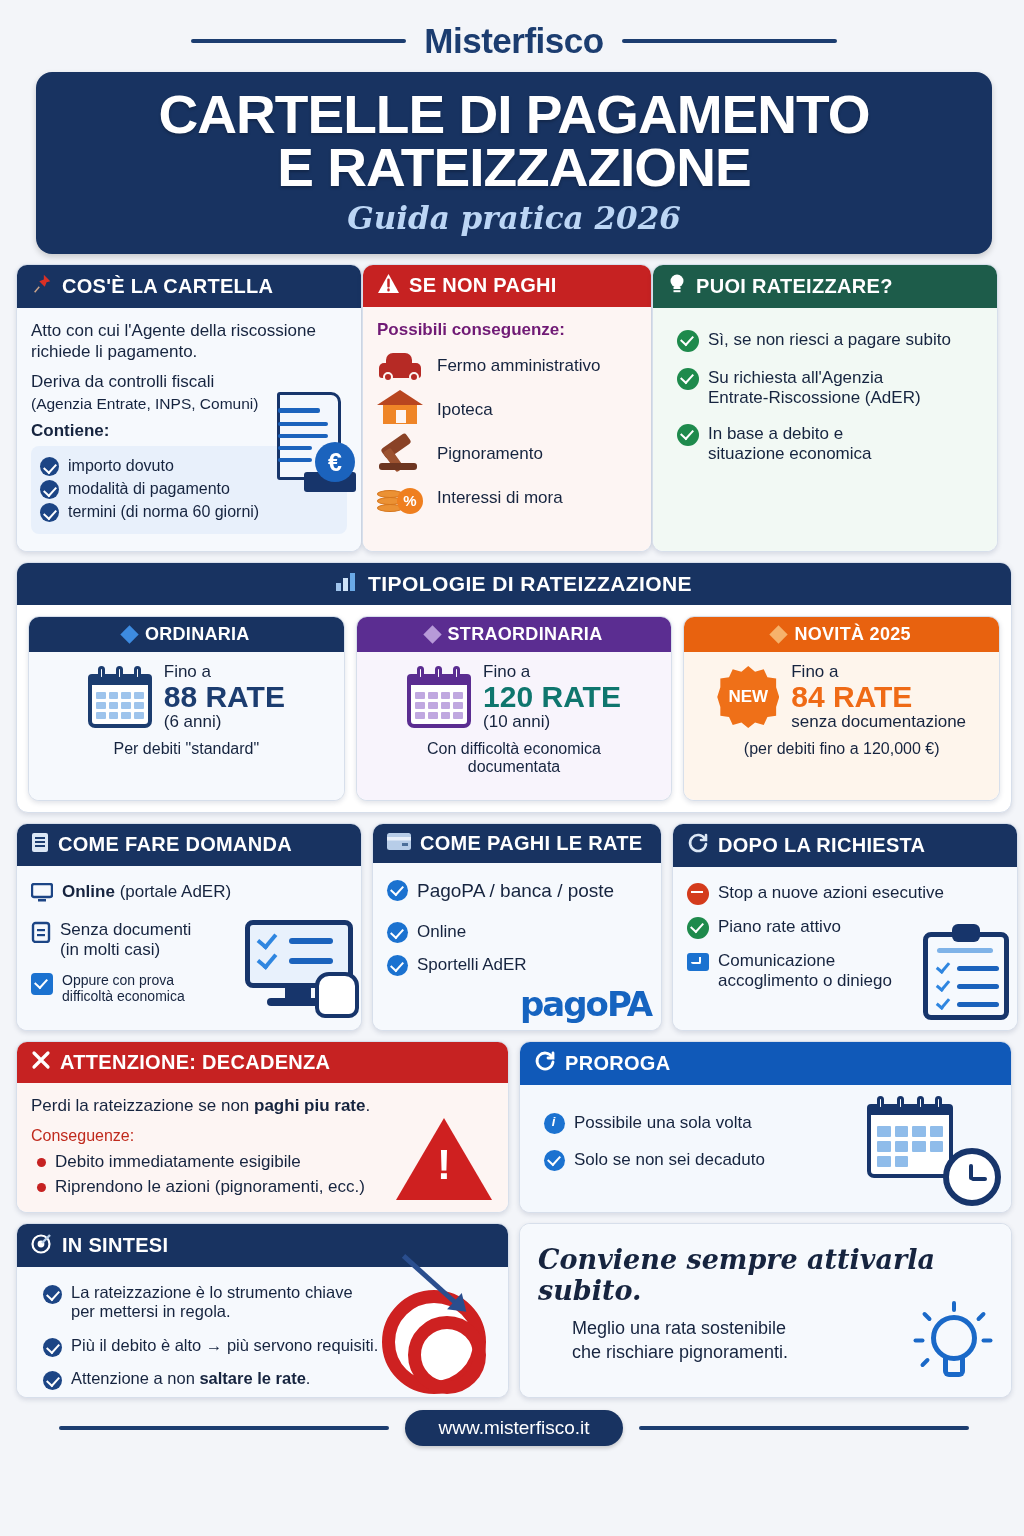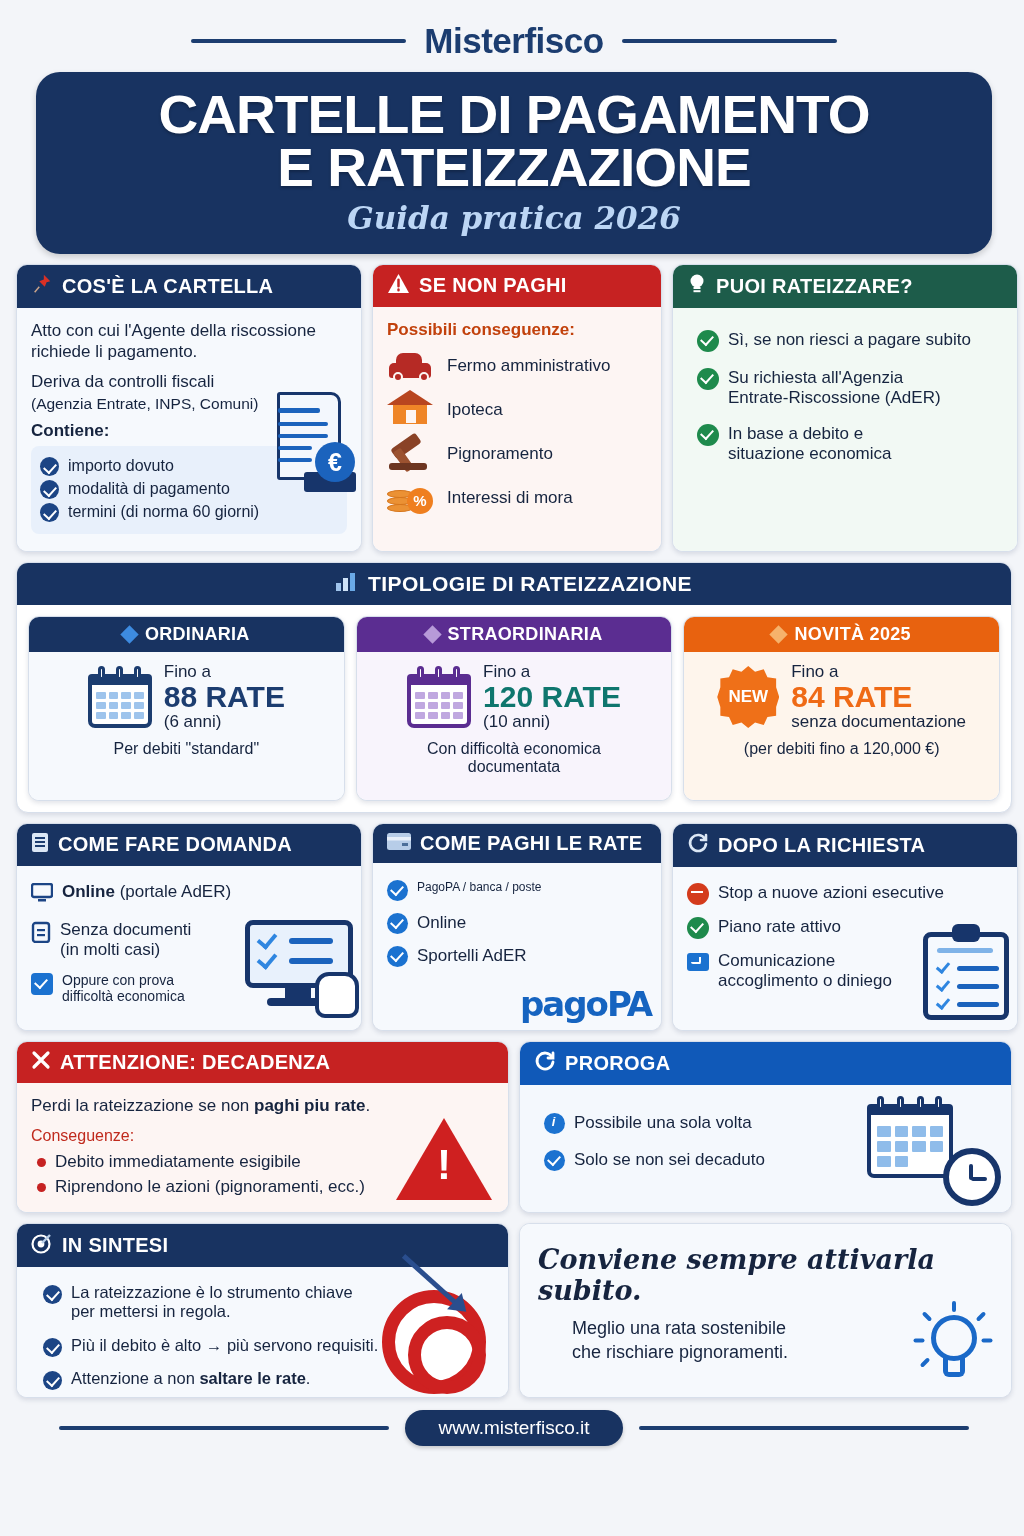--- a/index.html
+++ b/index.html
@@ -13,21 +13,21 @@
   }
   .page{ width:1024px; height:1132px; padding:10px 12px 0 16px; position:relative; }
 
   
   .brand{ display:flex; align-items:center; justify-content:center; gap:18px; height:62px; }
   .brand .rule{ height:4px; width:215px; background:#1c3d70; border-radius:2px; }
   .brand .name{ font-size:35px; font-weight:bold; color:#1c3d70; letter-spacing:-.5px; }
 
   
   .hero{
-    background:#183361; border-radius:24px; margin:0 20px; padding:16px 20px 18px;
+    background:#183361; border-radius:16px; margin:0 20px; padding:16px 20px 18px;
     text-align:center; box-shadow:0 3px 6px rgba(0,0,0,.18);
   }
   .hero h1{
     color:#fff; font-size:54px; line-height:.98; font-weight:bold;
     letter-spacing:-1px; text-transform:uppercase; font-stretch:condensed;
     transform:scaleX(1.02); text-shadow:0 2px 3px rgba(0,0,0,.25);
   }
   .hero h1 .l2{ display:block; }
   .hero .sub{
     color:#bcd6f5; font-size:31px; margin-top:6px;
@@ -56,21 +56,21 @@
   .hd-orange{background:#e8620f; }
 
   .bg-navy{ background:#f6f9fd; }
   .bg-red{  background:#fdf5f3; }
   .bg-green{background:#f2f9f4; }
   .bg-blue{ background:#f4f8fd; }
   .bg-purple{background:#f8f4fc; }
   .bg-orange{background:#fef5ec; }
 
   
-  .row1{ display:grid; grid-template-columns:346px 290px 346px; gap:10px; margin-top:10px; }
+  .row1{ display:grid; grid-template-columns:346px 290px 346px; margin-top:10px; }
   .row1 .card{ height:288px; }
 
   .p{ font-size:17px; line-height:1.24; margin-bottom:9px; }
   .p.small{ font-size:15.5px; }
   .bold{ font-weight:bold; }
 
   .chkbox{ background:#e8f0fb; border-radius:8px; padding:7px 9px 8px; }
   .li{ display:flex; align-items:flex-start; gap:9px; margin:4px 0; font-size:16px; line-height:1.18; }
   .li .tx{ flex:1; }
 
@@ -290,21 +290,21 @@
       <div class="head hd-red">
         <span class="hicon">
           <svg width="23" height="21" viewBox="0 0 24 22">
               <path d="M12 1L23 21H1z" fill="#fff"></path>
               <path d="M12 7v7M12 17.4v.6" stroke="#c62222" stroke-width="2.6" stroke-linecap="round"></path>
             </svg>
         </span>
         <span class="t">SE NON PAGHI</span>
       </div>
       <div class="body bg-red">
-        <div class="p bold" style="color:#c2410c;font-size:17px;margin-bottom:8px">Possibili conseguenze:</div>
+        <div class="p bold" style="color:#701a75;font-size:17px;margin-bottom:8px">Possibili conseguenze:</div>
 
         <div class="conseq">
           <span class="gicon">
             <i class="car"></i>
               <i class="carw" style="left:6px"></i>
               <i class="carw" style="right:4px"></i>
           </span>
           <span>Fermo amministrativo</span>
         </div>
         <div class="conseq">
@@ -536,21 +536,21 @@
         <span class="hicon">
           <svg width="24" height="17" viewBox="0 0 24 17">
               <rect x="0" y="0" width="24" height="17" rx="2.5" fill="#b7cde8"></rect>
               <rect x="0" y="4" width="24" height="3.5" fill="#e8f0fa"></rect>
               <rect x="15" y="10" width="6" height="3" fill="#4b6e99"></rect>
             </svg>
         </span>
         <span class="t">COME PAGHI LE RATE</span>
       </div>
       <div class="body bg-navy">
-        <div class="li" style="margin:5px 0 12px;font-size:12px">
+        <div class="li" style="margin:5px 0 20px;font-size:19px">
             <span class="ic blue" style="width:21px;height:21px"></span>
             <span class="tx">PagoPA / banca / poste</span>
           </div>
         <div class="li" style="margin:0 0 12px;font-size:17px">
             <span class="ic blue" style="width:21px;height:21px"></span>
             <span class="tx">Online</span>
           </div>
         <div class="li" style="margin:0;font-size:17px">
             <span class="ic blue" style="width:21px;height:21px"></span>
             <span class="tx">Sportelli AdER</span>

